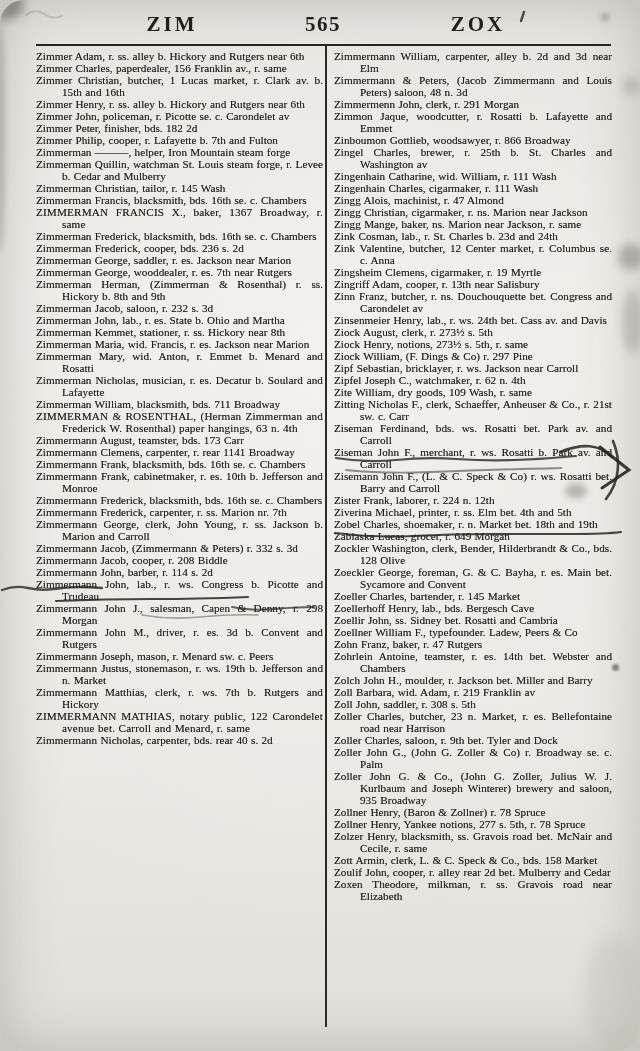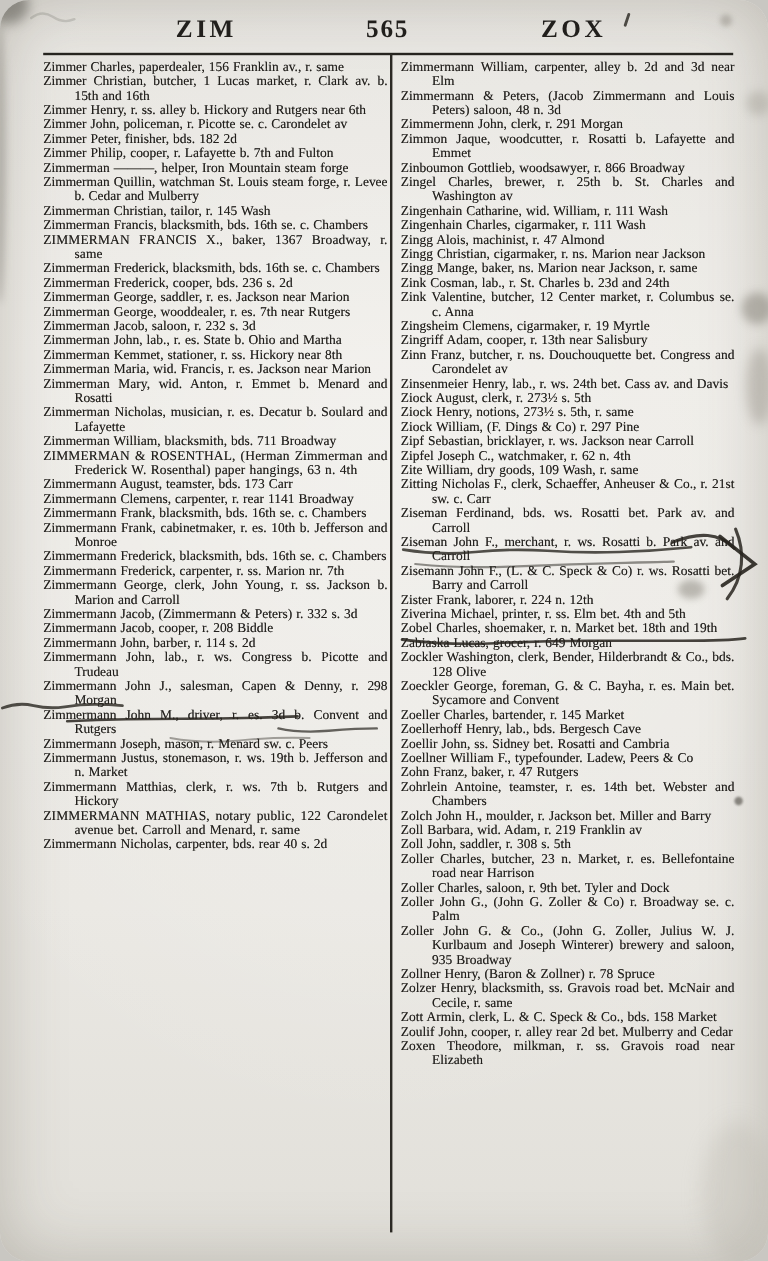--- a/index.html
+++ b/index.html
@@ -39,35 +39,37 @@
 <div class="page">
 
   <span class="hdr-abbrev" style="left:172px">ZIM</span>
   <span class="hdr-page" style="left:323px">565</span>
   <span class="hdr-abbrev" style="left:478px">ZOX</span>
   <div class="hdr-rule"></div>
   <div class="col-divider"></div>
 
   <div class="col left">
 
+  <p class="entry">Zimmer Adam, r. ss. alley b. Hickory and Rutgers near 6th</p>
       <p class="entry">Zimmer Charles, paperdealer, 156 Franklin av., r. same</p>
       <p class="entry">Zimmer Christian, butcher, 1 Lucas market, r. Clark av. b. 15th and 16th</p>
       <p class="entry">Zimmer Henry, r. ss. alley b. Hickory and Rutgers near 6th</p>
       <p class="entry">Zimmer John, policeman, r. Picotte se. c. Carondelet av</p>
       <p class="entry">Zimmer Peter, finisher, bds. 182 2d</p>
       <p class="entry">Zimmer Philip, cooper, r. Lafayette b. 7th and Fulton</p>
       <p class="entry">Zimmerman ———, helper, Iron Mountain steam forge</p>
       <p class="entry">Zimmerman Quillin, watchman St. Louis steam forge, r. Levee b. Cedar and Mulberry</p>
       <p class="entry">Zimmerman Christian, tailor, r. 145 Wash</p>
       <p class="entry">Zimmerman Francis, blacksmith, bds. 16th se. c. Chambers</p>
       <p class="entry bold">ZIMMERMAN FRANCIS X., baker, 1367 Broadway, r. same</p>
       <p class="entry">Zimmerman Frederick, blacksmith, bds. 16th se. c. Chambers</p>
       <p class="entry">Zimmerman Frederick, cooper, bds. 236 s. 2d</p>
       <p class="entry">Zimmerman George, saddler, r. es. Jackson near Marion</p>
       <p class="entry">Zimmerman George, wooddealer, r. es. 7th near Rutgers</p>
+      <p class="entry">Zimmerman Herman, (Zimmerman &amp; Rosenthal) r. ss. Hickory b. 8th and 9th</p>
       <p class="entry">Zimmerman Jacob, saloon, r. 232 s. 3d</p>
       <p class="entry">Zimmerman John, lab., r. es. State b. Ohio and Martha</p>
       <p class="entry">Zimmerman Kemmet, stationer, r. ss. Hickory near 8th</p>
       <p class="entry">Zimmerman Maria, wid. Francis, r. es. Jackson near Marion</p>
       <p class="entry">Zimmerman Mary, wid. Anton, r. Emmet b. Menard and Rosatti</p>
       <p class="entry">Zimmerman Nicholas, musician, r. es. Decatur b. Soulard and Lafayette</p>
       <p class="entry">Zimmerman William, blacksmith, bds. 711 Broadway</p>
       <p class="entry bold">ZIMMERMAN &amp; ROSENTHAL, (Herman Zimmerman and Frederick W. Rosenthal) paper hangings, 63 n. 4th</p>
       <p class="entry">Zimmermann August, teamster, bds. 173 Carr</p>
       <p class="entry">Zimmermann Clemens, carpenter, r. rear 1141 Broadway</p>
@@ -130,20 +132,21 @@
       <p class="entry">Zohn Franz, baker, r. 47 Rutgers</p>
       <p class="entry">Zohrlein Antoine, teamster, r. es. 14th bet. Webster and Chambers</p>
       <p class="entry">Zolch John H., moulder, r. Jackson bet. Miller and Barry</p>
       <p class="entry">Zoll Barbara, wid. Adam, r. 219 Franklin av</p>
       <p class="entry">Zoll John, saddler, r. 308 s. 5th</p>
       <p class="entry">Zoller Charles, butcher, 23 n. Market, r. es. Bellefontaine road near Harrison</p>
       <p class="entry">Zoller Charles, saloon, r. 9th bet. Tyler and Dock</p>
       <p class="entry">Zoller John G., (John G. Zoller &amp; Co) r. Broadway se. c. Palm</p>
       <p class="entry">Zoller John G. &amp; Co., (John G. Zoller, Julius W. J. Kurlbaum and Joseph Winterer) brewery and saloon, 935 Broadway</p>
       <p class="entry">Zollner Henry, (Baron &amp; Zollner) r. 78 Spruce</p>
+      <p class="entry">Zollner Henry, Yankee notions, 277 s. 5th, r. 78 Spruce</p>
       <p class="entry">Zolzer Henry, blacksmith, ss. Gravois road bet. McNair and Cecile, r. same</p>
       <p class="entry">Zott Armin, clerk, L. &amp; C. Speck &amp; Co., bds. 158 Market</p>
       <p class="entry">Zoulif John, cooper, r. alley rear 2d bet. Mulberry and Cedar</p>
       <p class="entry">Zoxen Theodore, milkman, r. ss. Gravois road near Elizabeth</p>
     </div>
 
   <svg class="ink" width="640" height="1051" viewBox="0 0 640 1051">
     <g fill="none" stroke="#28251f" stroke-linecap="round">
 
       <path opacity=".8" stroke-width="2.4" d="M2,590 q13,-5 26,-2 t26,1 t25,-2 t23,1"></path>

